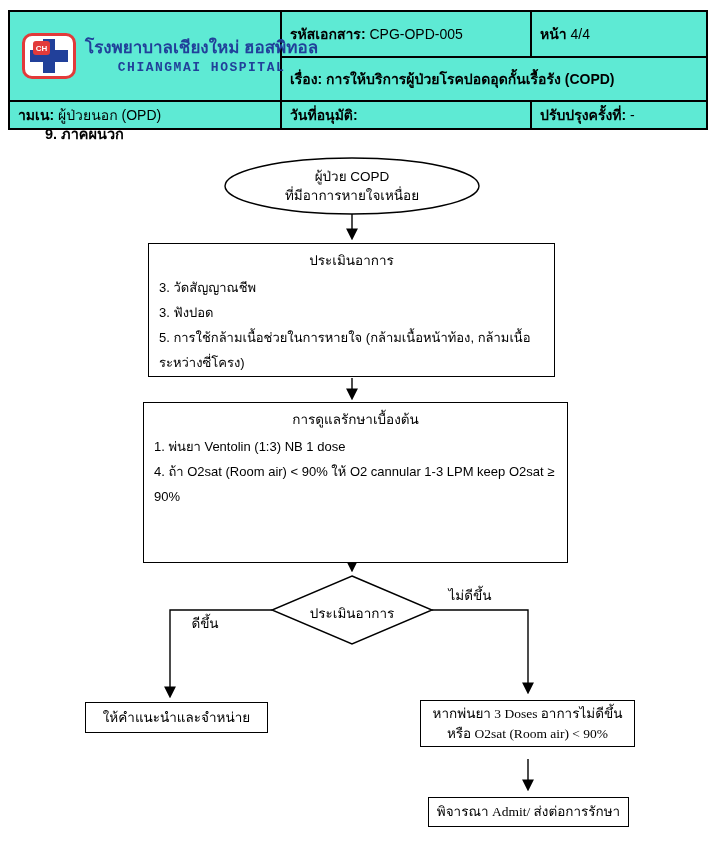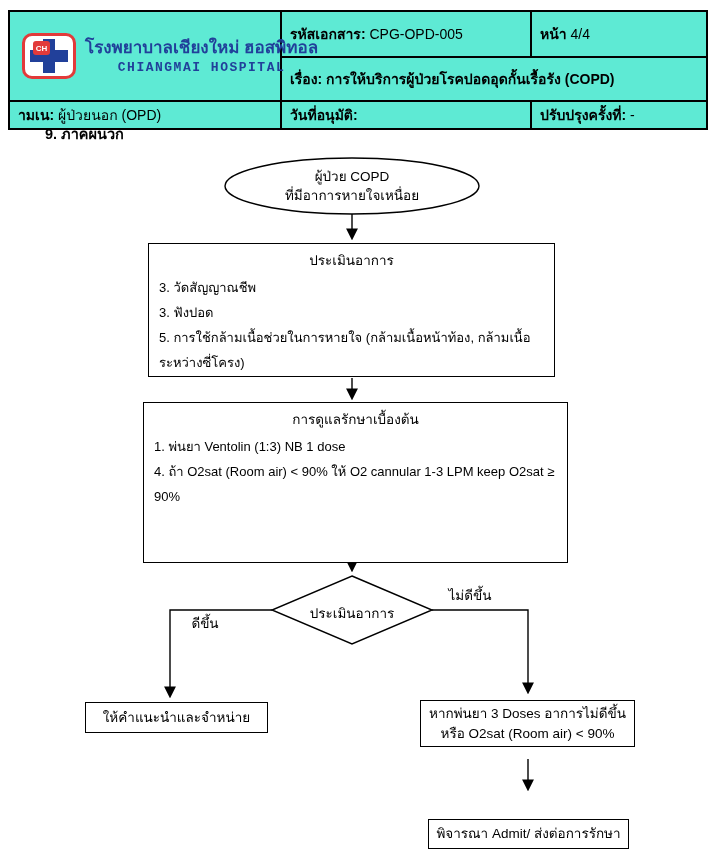--- a/index.html
+++ b/index.html
@@ -43,24 +43,24 @@
   .overlay { position:absolute; z-index:3; font-size:13.5px; }
   #ellipse-label { left:225px; top:167px; width:254px; text-align:center; line-height:19px; }
   #box-assess    { left:148px; top:243px; width:407px; height:134px; }
   #box-treat     { left:143px; top:402px; width:425px; height:161px; }
   #diamond-label { left:272px; top:602px; width:160px; text-align:center; }
   #label-better    { left:150px; top:584px; width:110px; text-align:center;margin-top:28px; }
   #label-notbetter { left:415px; top:584px; width:110px; text-align:center; }
 
   .cbox { position:absolute; background:#fff; border:1.5px solid #000; z-index:2; font-size:13.5px;
           display:flex; flex-direction:column; align-items:center; justify-content:center;
-          text-align:left; line-height:20px; }
+          text-align:left; line-height:20px;font-family:Liberation Serif, serif; }
   #box-discharge { left:85px;  top:702px; width:183px; height:31px; }
   #box-notbetter { left:420px; top:700px; width:215px; height:47px; }
-  #box-admit     { left:428px; top:797px; width:201px; height:30px;margin-top:22px; }
+  #box-admit     { left:428px; top:797px; width:201px; height:30px; }
 </style>
 </head>
 <body>
 
 <div class="page">
 
   <table class="hdr-table">
     <colgroup>
         <col style="width:272px">
         <col style="width:250px">

